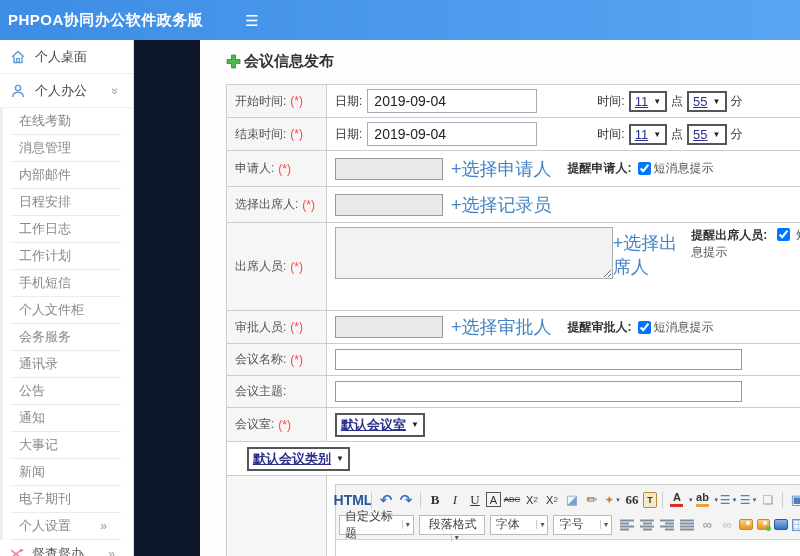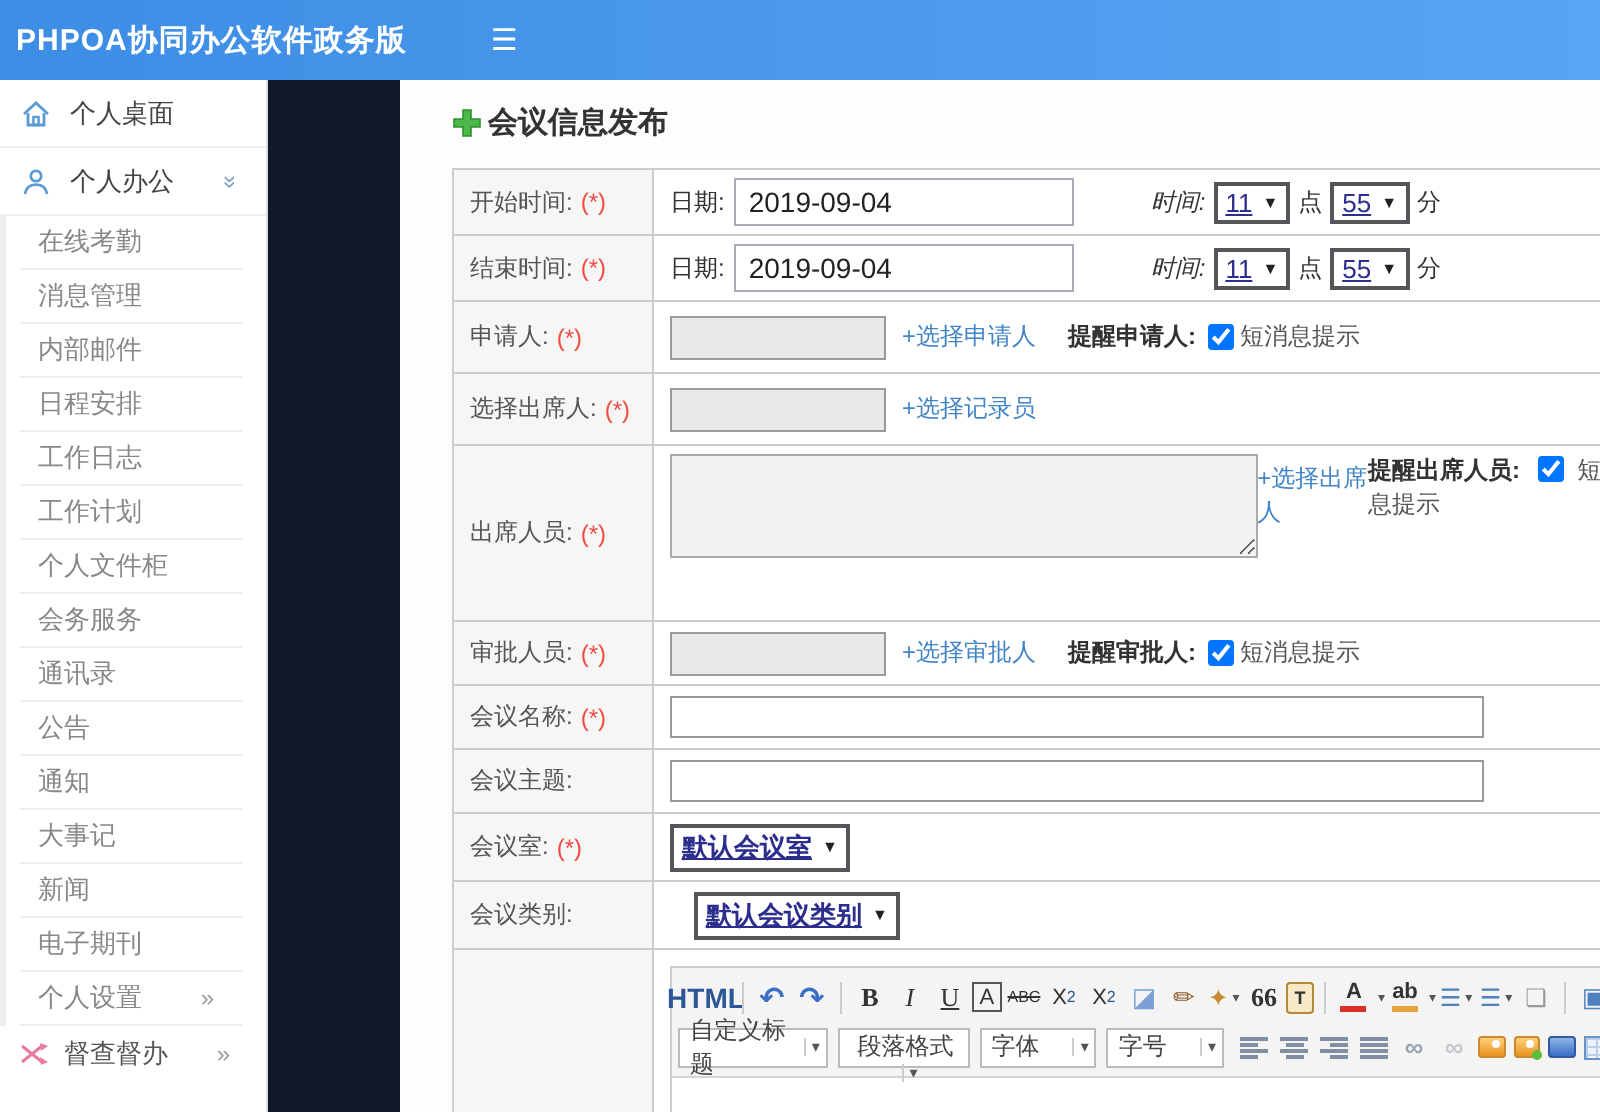--- a/index.html
+++ b/index.html
@@ -47,27 +47,27 @@
   .fcell { flex:1; padding:4px 4px 4px 8px; display:flex; align-items:center; font-size:12px; color:#333; }
   .fcell.col { flex-direction:row; align-items:flex-start; justify-content:space-between; }
   .h33 { min-height:33px; } .h36 { min-height:36px; } .h88 { min-height:88px; }
   .h32 { min-height:32px; } .h34 { min-height:34px; }
 
   .inp-date { width:170px; height:24px; border:1px solid #a5acb5; font-size:14px; color:#222;
     padding:0 6px; margin-left:5px; font-family:"Liberation Sans",sans-serif; }
   .inp-small { width:108px; height:22px; border:1px solid #9a9a9a; background:#e9e9e9; margin-right:8px; }
   .inp-wide { width:407px; height:21px; border:1px solid #9a9a9a; padding:0 4px; font-size:12px; }
   .ta-att { width:355px; height:52px; border:1px solid #aaa; background:#f2f2f2; resize:both; }
-  .time-label { margin-left:38px;font-style:italic; }
+  .time-label { margin-left:60px; }
   .selbox { display:inline-flex; align-items:center; border:2px solid #54565a; background:#fff;
     padding:1px 4px; margin:0 4px; cursor:pointer; }
   .selbox .txt { font-size:13px; color:#2b2e8c; text-decoration:underline; }
   .selbox .txt.b { font-weight:bold; }
   .selbox .car { font-size:8px; color:#222; margin-left:5px; }
-  a.pick { color:#4285c7; text-decoration:none; font-size:12px; cursor:pointer; }
+  a.pick { color:#4285c7; text-decoration:none; font-size:18px; cursor:pointer; }
   .remind { font-weight:bold; color:#333; margin-left:16px; margin-right:6px; }
   .sms { color:#555; margin-left:3px; }
   input[type=checkbox] { width:13px; height:13px; vertical-align:-2px; }
   .mt4 { margin-top:4px; } .mb2 { margin-bottom:2px; }
 
   
   .editor { width:476px; border:1px solid #ccc; margin-top:2px; }
   .toolbar { background:#f4f4f4; border-bottom:1px solid #d5d5d5; padding:2px 3px; }
   .trow { display:flex; align-items:center; height:25px; }
   .tb { display:inline-flex; align-items:center; justify-content:center; min-width:18px; height:20px;
@@ -157,20 +157,23 @@
       <div class="sub-item">
           <span>日程安排</span>
         </div>
       <div class="sub-item">
           <span>工作日志</span>
         </div>
       <div class="sub-item">
           <span>工作计划</span>
         </div>
       <div class="sub-item">
+          <span>手机短信</span>
+        </div>
+      <div class="sub-item">
           <span>个人文件柜</span>
         </div>
       <div class="sub-item">
           <span>会务服务</span>
         </div>
       <div class="sub-item">
           <span>通讯录</span>
         </div>
       <div class="sub-item">
           <span>公告</span>
@@ -345,23 +348,20 @@
           </div>
           <div class="fcell">
             <span class="selbox" style="margin-left:0">
               <span class="txt b">默认会议室</span>
               <span class="car">▼</span>
             </span>
           </div>
         </div>
 
         <div class="frow h34">
-          <div class="fcell-label">
-            <span>会议类别:</span>
-          </div>
           <div class="fcell">
             <span class="selbox" style="margin-left:12px">
               <span class="txt b">默认会议类别</span>
               <span class="car">▼</span>
             </span>
           </div>
         </div>
 
         <div class="frow" style="min-height:82px;">
           <div class="fcell-label"></div>

